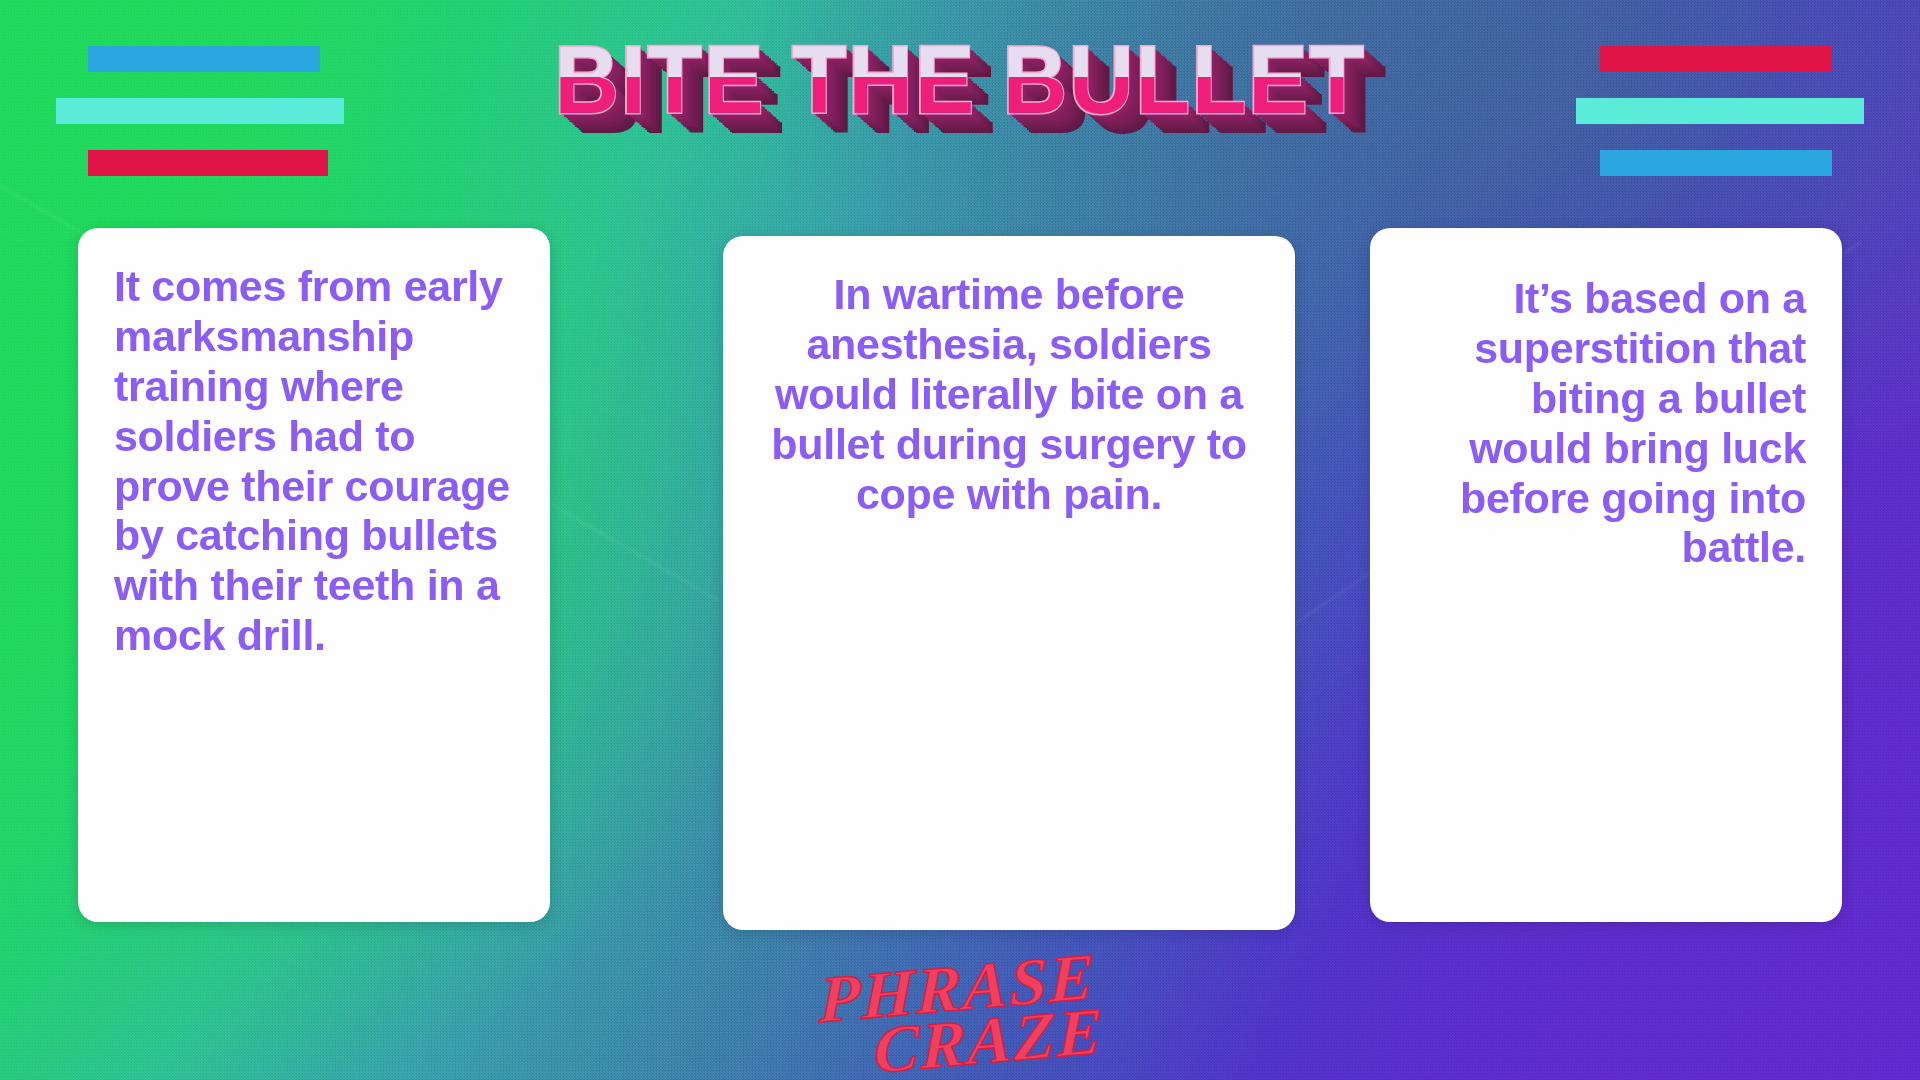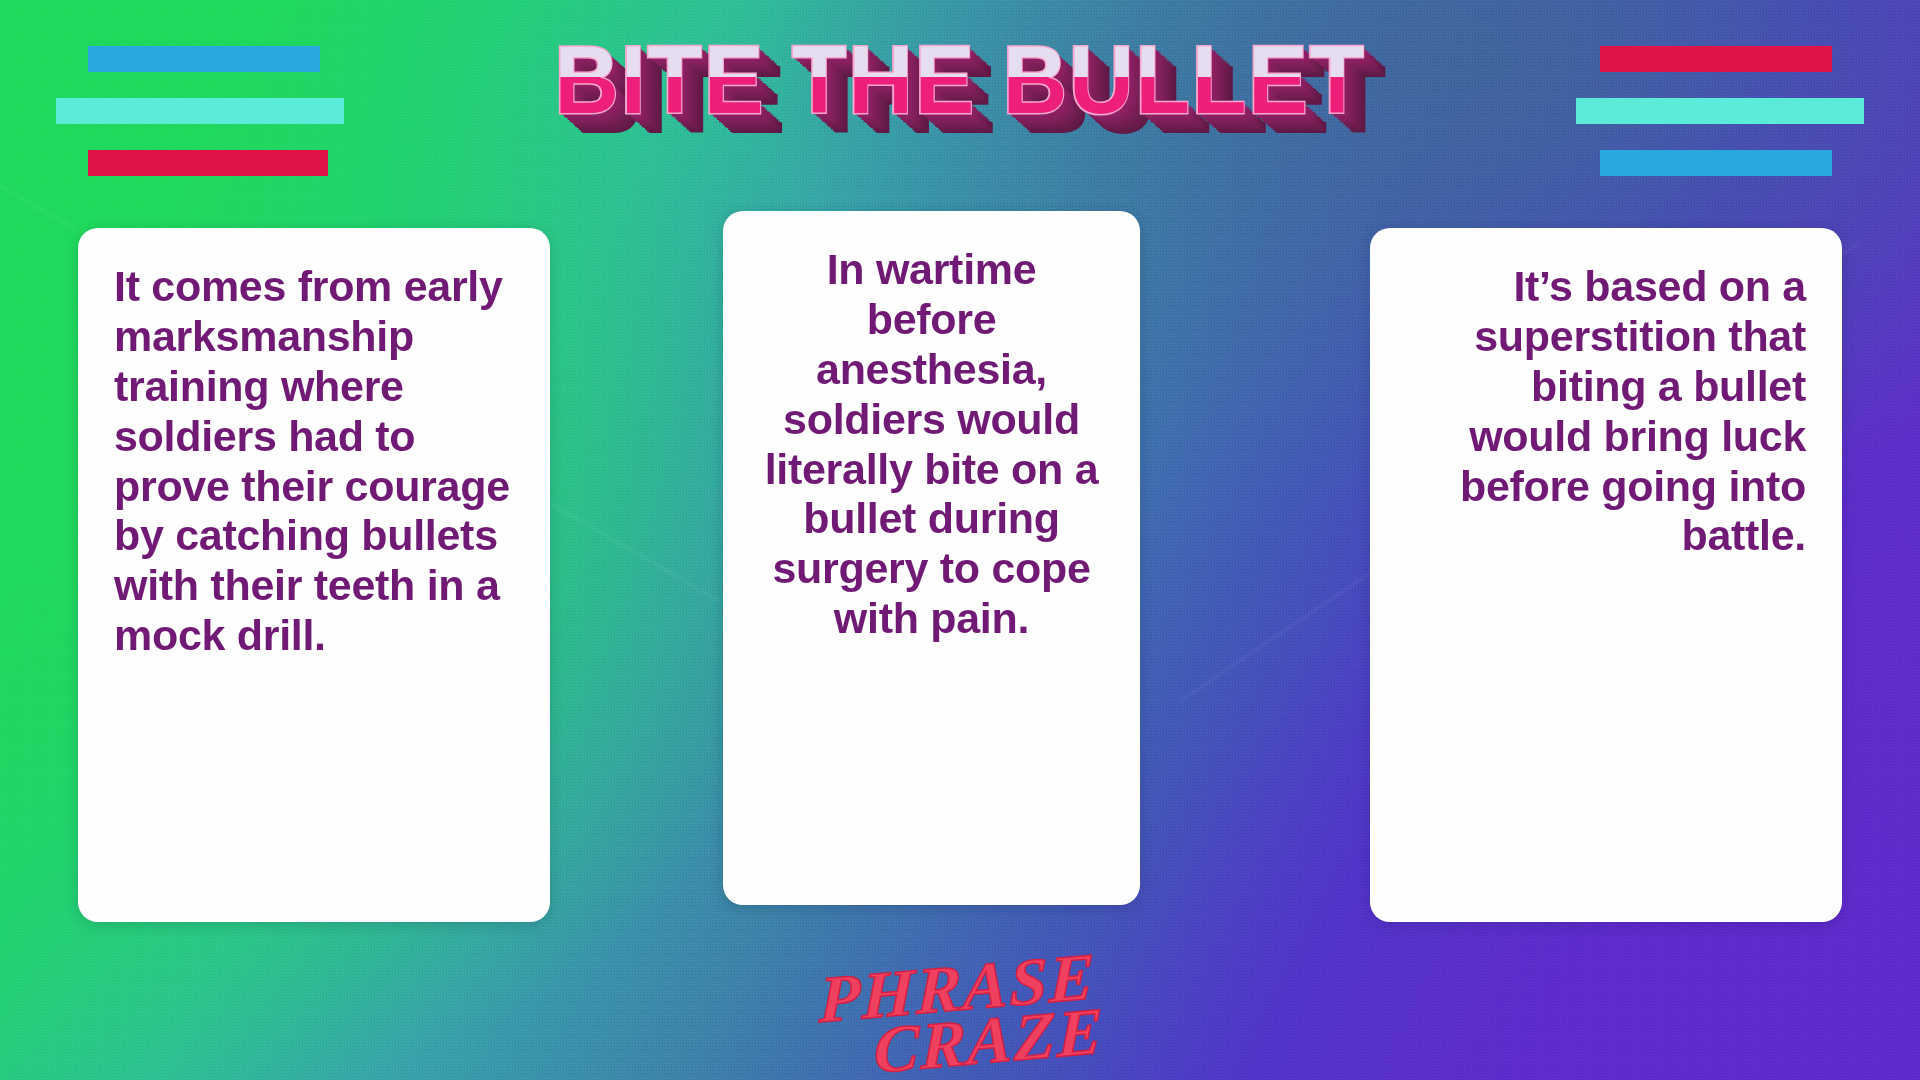--- a/index.html
+++ b/index.html
@@ -105,31 +105,31 @@
   .card {
     position:absolute;
     background:#FEFEFE;
     border-radius:20px;
     box-shadow:0 3px 14px rgba(10,20,40,.17);
     padding:34px 36px 30px 36px;
   }
   .card-text {
     font-family:"Liberation Sans", sans-serif;
     font-weight:bold;
-    color:#701a75;
+    color:#8b5cf6;
     font-size:43px;
     line-height:1.16;
     letter-spacing:-.3px;
   }
   #card-1 { left:78px;   top:228px; width:472px; height:694px; }
-  #card-2 { left:723px;  top:211px; width:417px; height:694px; }
+  #card-2 { left:723px;  top:236px; width:572px; height:694px; }
   #card-3 { left:1370px; top:228px; width:472px; height:694px; }
   #card-1 .card-text { text-align:left; }
   #card-2 .card-text { text-align:center; }
-  #card-3 .card-text { text-align:right; }
+  #card-3 .card-text { text-align:right;margin-top:12px; }
 
   
   #logo {
     position:absolute; left:50%; bottom:6px;
     transform:translateX(-50%) rotate(-5deg);
     text-align:center; line-height:.93;
     font-family:"Liberation Serif", serif;
   }
   .logo-line {
     display:block;

